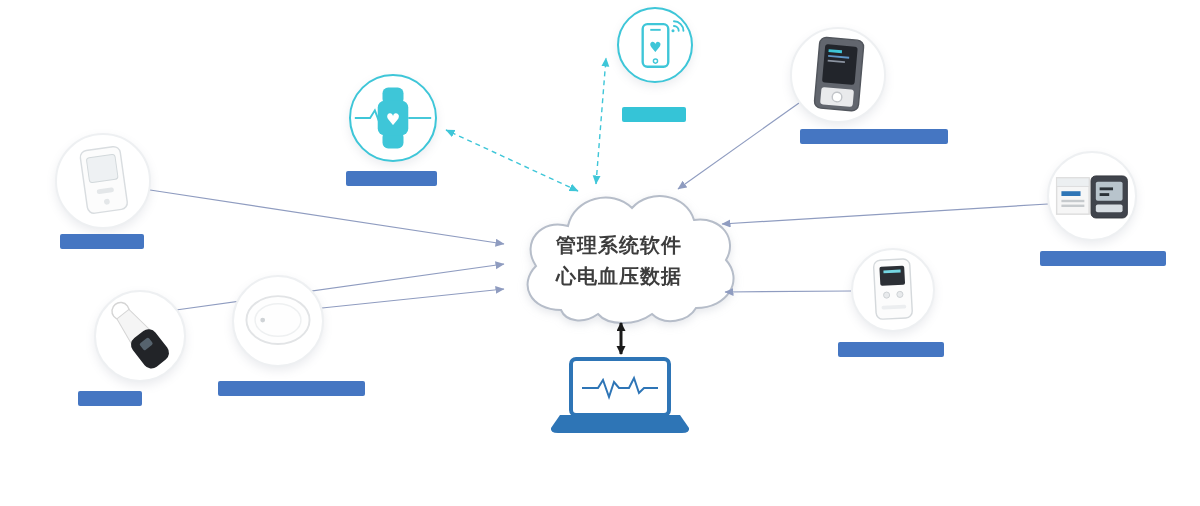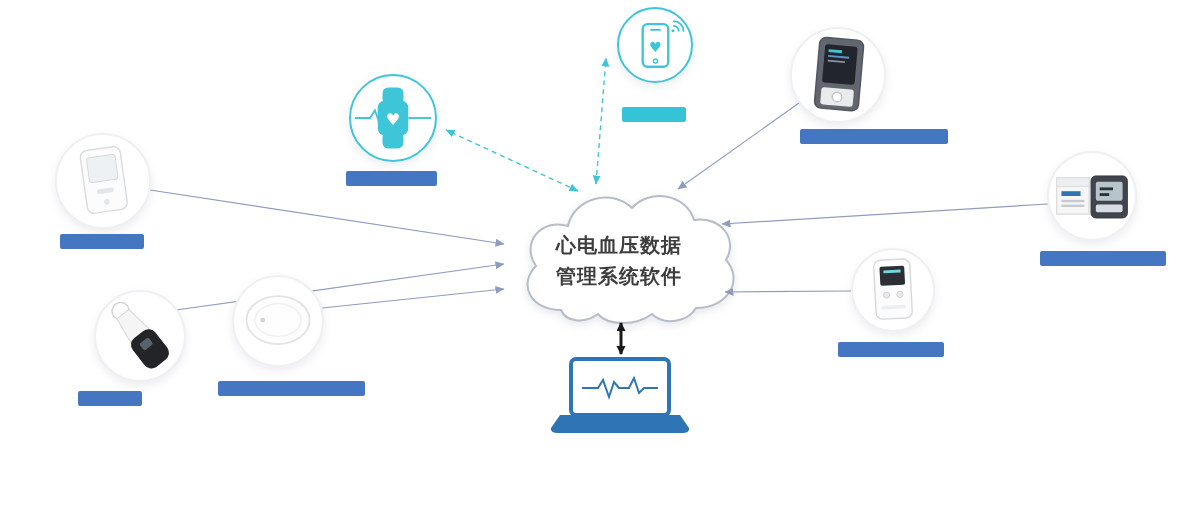--- a/index.html
+++ b/index.html
@@ -55,22 +55,22 @@
     <line class="con" x1="1048" y1="204" x2="722" y2="224" marker-end="url(#mGray)"></line>
     <line class="con" x1="851" y1="291" x2="725" y2="292" marker-end="url(#mGray)"></line>
 
     <line class="dash" x1="578" y1="191" x2="446" y2="130" marker-start="url(#mTeal)" marker-end="url(#mTeal)"></line>
     <line class="dash" x1="596" y1="184" x2="606" y2="58" marker-start="url(#mTeal)" marker-end="url(#mTeal)"></line>
 
     <line class="sync" x1="621" y1="323" x2="621" y2="354" marker-start="url(#mBlack)" marker-end="url(#mBlack)"></line>
   </svg>
 
   <div class="cloud-text">
+    <div>管理系统软件</div>
     <div>心电血压数据</div>
-    <div>管理系统软件</div>
   </div>
 
   <div class="node" style="left:55px;top:133px;width:96px;height:96px;">
     <svg width="92" height="92" viewBox="0 0 96 96">
       <g transform="rotate(-8 48 48)">
         <rect x="28" y="14" width="42" height="66" rx="7" fill="#fcfcfc" stroke="#d9dde0" stroke-width="1.5"></rect>
         <rect x="34" y="22" width="30" height="26" rx="3" fill="#eef1f3" stroke="#d2d8db" stroke-width="1"></rect>
         <rect x="40" y="56" width="18" height="5" rx="2.5" fill="#e4e7e9"></rect>
         <circle cx="49" cy="70" r="3" fill="#e4e7e9"></circle>
       </g>

